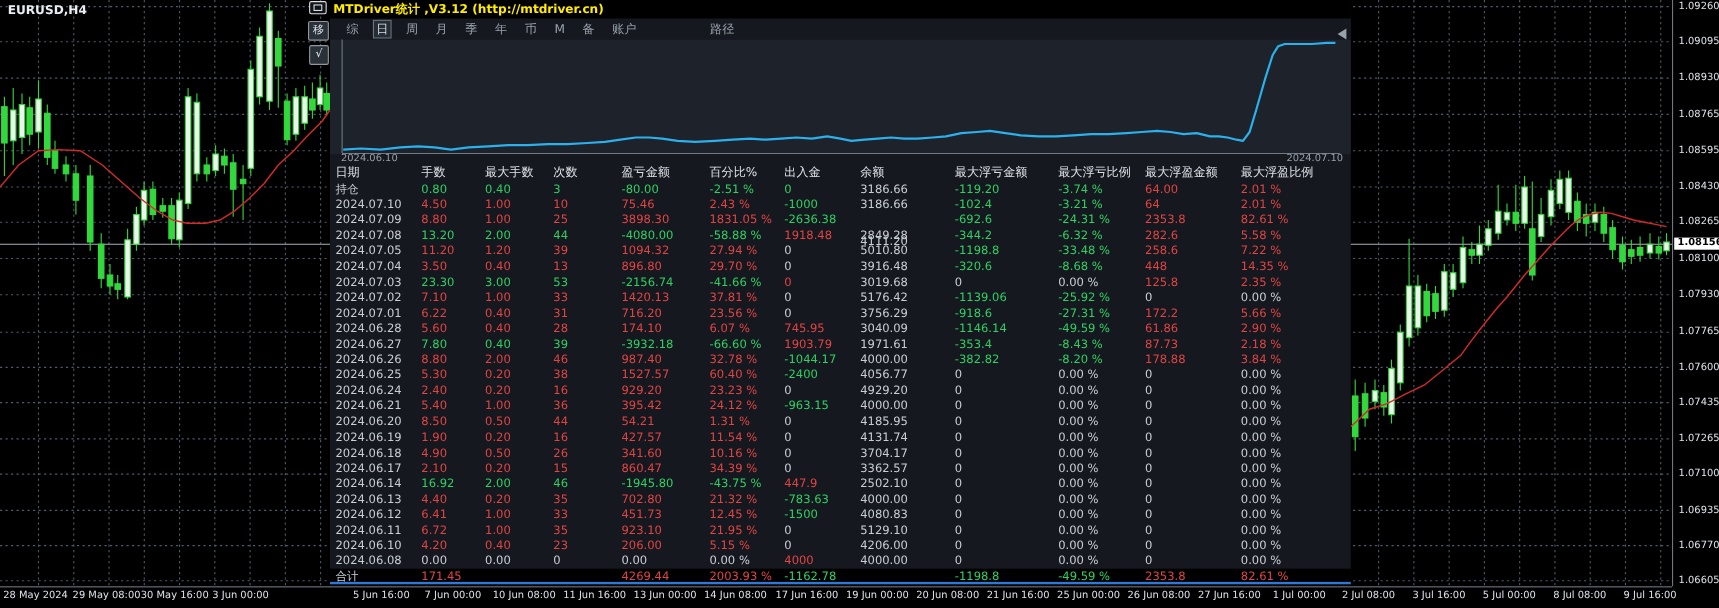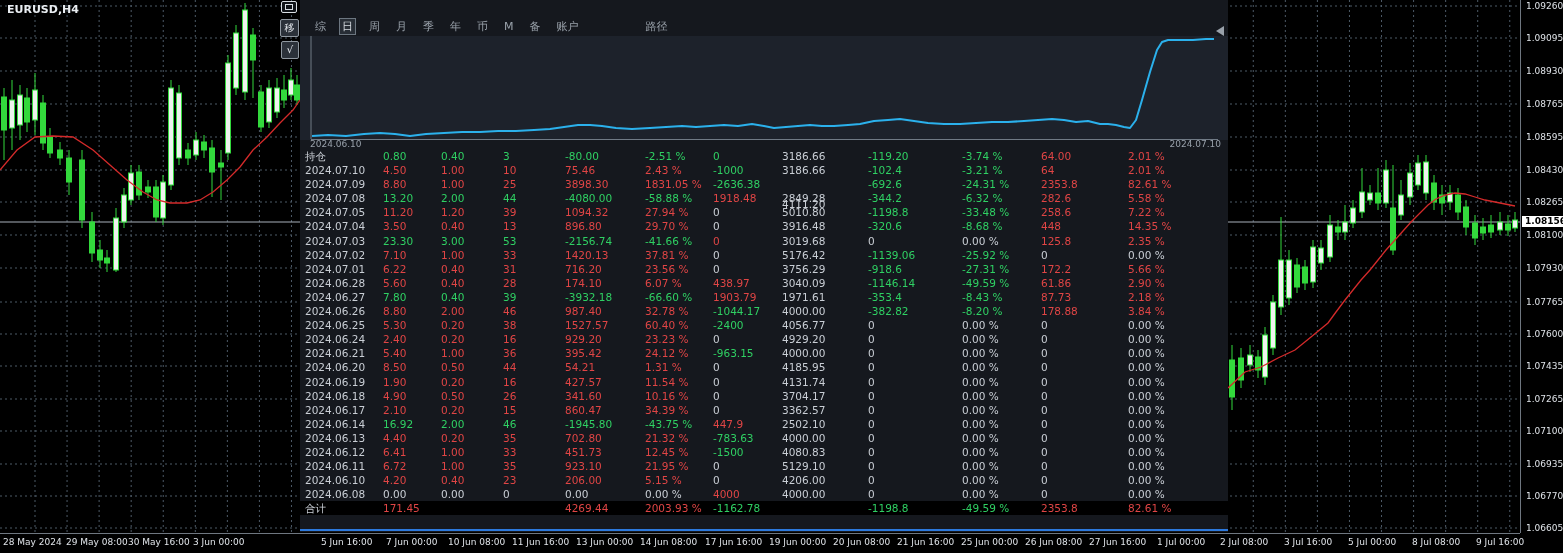--- a/index.html
+++ b/index.html
@@ -321,20 +321,21 @@
       <div class="tlabel" style="left: 1089px;">27 Jun 16:00</div>
       <div class="tlabel" style="left: 1157px;">1 Jul 00:00</div>
       <div class="tlabel" style="left: 1220px;">2 Jul 08:00</div>
       <div class="tlabel" style="left: 1284px;">3 Jul 16:00</div>
       <div class="tlabel" style="left: 1348px;">5 Jul 00:00</div>
       <div class="tlabel" style="left: 1412px;">8 Jul 08:00</div>
       <div class="tlabel" style="left: 1476px;">9 Jul 16:00</div>
     </div>
 
   <div class="panel">
+    <div class="ptitle">MTDriver统计 ,V3.12 (http://mtdriver.cn)</div>
     <div class="pmenu" id="menu">
         <div class="mitem">综</div>
         <div class="mitem act">日</div>
         <div class="mitem">周</div>
         <div class="mitem">月</div>
         <div class="mitem">季</div>
         <div class="mitem">年</div>
         <div class="mitem">币</div>
         <div class="mitem">M</div>
         <div class="mitem">备</div>
@@ -343,20 +344,34 @@
       </div>
     <div class="mini"></div>
     <svg id="panel-svg" width="928" height="532">
         <line x1="11" y1="36" x2="11" y2="139" class="eaxis"></line>
         <line x1="11" y1="139.5" x2="918" y2="139.5" class="eaxis"></line>
         <polyline points="12,136 28,135 46,136 64,134 80,133 95,134 110,136 126,134 144,133 162,132 180,132 198,131 216,131 234,130 250,129 264,127 278,125 290,125 302,126 316,128 332,129 350,128 366,127 382,126 396,127 410,126 424,125 438,126 452,124 464,126 474,128 486,127 498,126 510,125 522,126 534,126 548,125 560,124 574,121 588,120 600,119 614,121 628,123 644,124 660,124 676,123 692,122 708,122 724,121 738,120 752,119 764,120 776,122 788,121 800,124 808,124 816,125 824,127 830,128 836,120 842,100 850,72 857,50 862,42 868,40 880,40 893,40 906,39 914,39" class="eline"></polyline>
       </svg>
     <div class="mini-label start">2024.06.10</div>
     <div class="mini-label end">2024.07.10</div>
     <div class="tbl" id="tbl">
+        <div class="trow hdr">
+          <span class="cell " style="left: 5px;">日期</span>
+          <span class="cell " style="left: 83px;">手数</span>
+          <span class="cell " style="left: 141px;">最大手数</span>
+          <span class="cell " style="left: 203px;">次数</span>
+          <span class="cell " style="left: 265px;">盈亏金额</span>
+          <span class="cell " style="left: 345px;">百分比%</span>
+          <span class="cell " style="left: 413px;">出入金</span>
+          <span class="cell " style="left: 482px;">余额</span>
+          <span class="cell " style="left: 568px;">最大浮亏金额</span>
+          <span class="cell " style="left: 662px;">最大浮亏比例</span>
+          <span class="cell " style="left: 741px;">最大浮盈金额</span>
+          <span class="cell " style="left: 828px;">最大浮盈比例</span>
+        </div>
         <div class="trow">
           <span class="cell cd" style="left: 5px;">持仓</span>
           <span class="cell cg" style="left: 83px;">0.80</span>
           <span class="cell cg" style="left: 141px;">0.40</span>
           <span class="cell cg" style="left: 203px;">3</span>
           <span class="cell cg" style="left: 265px;">-80.00</span>
           <span class="cell cg" style="left: 345px;">-2.51 %</span>
           <span class="cell cg" style="left: 413px;">0</span>
           <span class="cell cw" style="left: 482px;">3186.66</span>
           <span class="cell cg" style="left: 568px;">-119.20</span>
@@ -476,21 +491,21 @@
           <span class="cell cr" style="left: 741px;">172.2</span>
           <span class="cell cr" style="left: 828px;">5.66 %</span>
         </div>
         <div class="trow">
           <span class="cell cd" style="left: 5px;">2024.06.28</span>
           <span class="cell cr" style="left: 83px;">5.60</span>
           <span class="cell cr" style="left: 141px;">0.40</span>
           <span class="cell cr" style="left: 203px;">28</span>
           <span class="cell cr" style="left: 265px;">174.10</span>
           <span class="cell cr" style="left: 345px;">6.07 %</span>
-          <span class="cell cr" style="left: 413px;">438.97</span>
+          <span class="cell cr" style="left: 413px;">745.95</span>
           <span class="cell cw" style="left: 482px;">3040.09</span>
           <span class="cell cg" style="left: 568px;">-1146.14</span>
           <span class="cell cg" style="left: 662px;">-49.59 %</span>
           <span class="cell cr" style="left: 741px;">61.86</span>
           <span class="cell cr" style="left: 828px;">2.90 %</span>
         </div>
         <div class="trow">
           <span class="cell cd" style="left: 5px;">2024.06.27</span>
           <span class="cell cg" style="left: 83px;">7.80</span>
           <span class="cell cg" style="left: 141px;">0.40</span>

